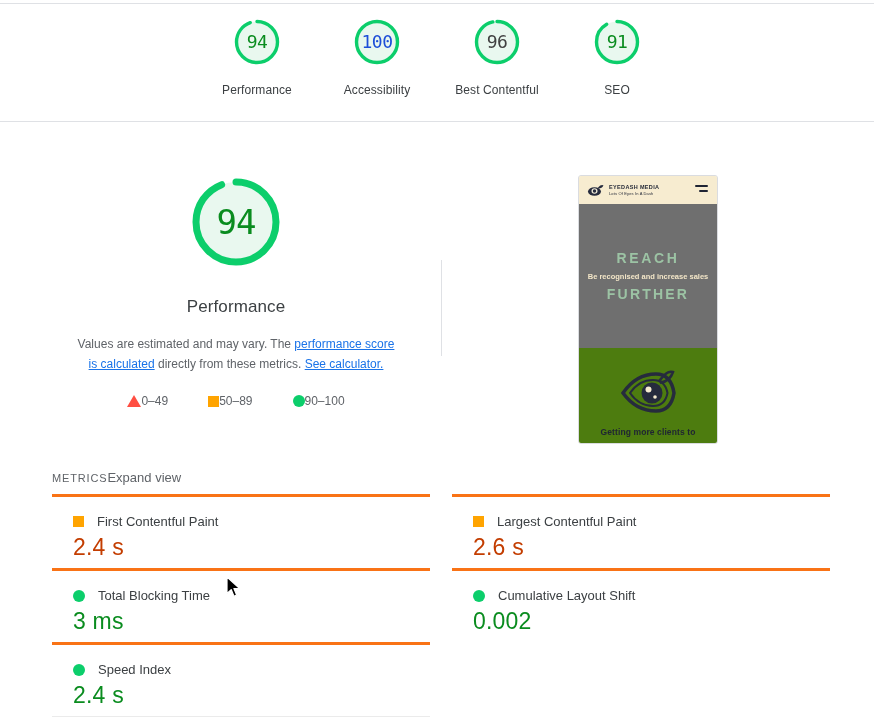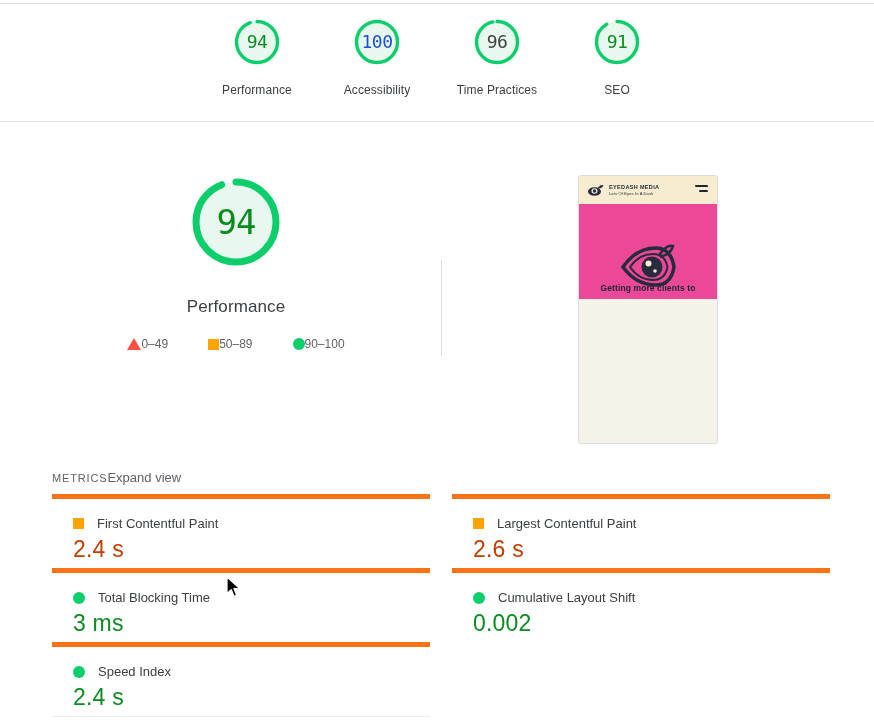--- a/index.html
+++ b/index.html
@@ -191,25 +191,25 @@
     font-size: 14px; font-weight: bold; color: #9cc3a4; letter-spacing: 2.6px;
   }
   .hero-sub {
     font-size: 7.5px; font-weight: bold; color: #f3e6c8; line-height: 11px; margin: 5px 0 4px;
   }
   .hero-further {
     font-size: 14px; font-weight: bold; color: #9cc3a4; letter-spacing: 2.2px;
   }
   .thumb-body {
     height: 95px;
-    background: #ec4899;
+    background: #4d7c0f;
     display: flex;
     flex-direction: column;
     align-items: center;
-    justify-content: flex-end;
+    justify-content: center;
     position: relative;
   }
   .thumb-caption {
     position: absolute;
     bottom: 6px; left: 0; right: 0;
     text-align: center;
     font-size: 8.5px;
     font-weight: bold;
     color: #1f2433;
     letter-spacing: 0.1px;
@@ -237,21 +237,21 @@
   .metrics-grid {
     position: absolute;
     left: 52px; top: 494px;
     width: 780px;
     display: grid;
     grid-template-columns: 378px 22px 378px;
     column-gap: 0;
   }
   .mcol { display: flex; flex-direction: column; }
   .metric {
-    border-top: 5px solid #f97316;
+    border-top: 3px solid #f97316;
     padding: 17px 0 14px 21px;
     height: 74px;
   }
   .metric.empty { border-top: 1px solid #ebebeb; }
   .metric-row { display: flex; align-items: center; gap: 13px; }
   .m-sq { width: 11px; height: 11px; background: #ffa400; flex: none; }
   .m-ci { width: 12px; height: 12px; border-radius: 50%; background: #0cce6b; flex: none; }
   .m-name { font-size: 13px; color: #3c4043; }
   .m-value {
     margin-top: 6px;
@@ -299,21 +299,21 @@
         <span class="gauge-label">Accessibility</span>
       </a>
       <a class="gauge" href="#">
         <span class="gauge-ring">
           <svg viewBox="0 0 48 48">
             <circle cx="24" cy="24" r="20.5" fill="#e9f8ef"></circle>
             <circle cx="24" cy="24" r="20.5" fill="none" stroke="#0cce6b" stroke-width="3.4" stroke-linecap="round" transform="rotate(-90 24 24)" stroke-dasharray="123.65 128.81"></circle>
           </svg>
           <span class="gauge-num" style="color:#404040">96</span>
         </span>
-        <span class="gauge-label">Time Practices</span>
+        <span class="gauge-label">Best Contentful</span>
       </a>
       <a class="gauge" href="#">
         <span class="gauge-ring">
           <svg viewBox="0 0 48 48">
             <circle cx="24" cy="24" r="20.5" fill="#e9f8ef"></circle>
             <circle cx="24" cy="24" r="20.5" fill="none" stroke="#0cce6b" stroke-width="3.4" stroke-linecap="round" transform="rotate(-90 24 24)" stroke-dasharray="117.21 128.81"></circle>
           </svg>
           <span class="gauge-num" style="color:#0a8c1f">91</span>
         </span>
         <span class="gauge-label">SEO</span>
@@ -327,20 +327,23 @@
     <div class="big-ring">
       <svg viewBox="0 0 104 104">
         <circle cx="52" cy="52" r="40" fill="#e9f8ef"></circle>
         <circle id="big-arc" cx="52" cy="52" r="40" fill="none" stroke="#0cce6b" stroke-width="7" stroke-linecap="round" transform="rotate(-90 52 52)" stroke-dasharray="236.25 251.33"></circle>
       </svg>
       <span class="big-num" id="big-num" style="color:#0a8c1f">94</span>
     </div>
 
     <div class="big-title">Performance</div>
 
+    <p class="perf-desc">
+      <span>Values are estimated and may vary. The </span><a href="#">performance score is calculated</a><span> directly from these metrics. </span><a href="#">See calculator.</a>
+    </p>
 
     <div class="legend" id="legend">
         <div class="legend-item">
           <span class="sw-triangle"></span>
           <span>0–49</span>
         </div>
         <div class="legend-item">
           <span class="sw-square"></span>
           <span>50–89</span>
         </div>
@@ -363,20 +366,25 @@
       </svg>
       <span class="thumb-brandtext">
         <span class="l1">EYEDASH MEDIA</span>
         <span class="l2">Lots Of Eyes In A Dash</span>
       </span>
       <span class="thumb-burger">
           <i></i>
           <i></i>
         </span>
     </div>
+    <div class="thumb-hero">
+      <div class="hero-reach">REACH</div>
+      <div class="hero-sub">Be recognised and increase sales</div>
+      <div class="hero-further">FURTHER</div>
+    </div>
     <div class="thumb-body">
       <svg width="58" height="48" viewBox="0 0 116 96" style="margin-bottom:10px;">
         <path d="M8 52 Q34 14 74 14 Q104 14 110 52 Q104 88 74 88 Q34 88 8 52 Z" fill="none" stroke="#262b3d" stroke-width="7"></path>
         <path d="M22 52 Q40 26 68 26 Q92 26 97 52 Q92 78 68 78 Q40 78 22 52 Z" fill="none" stroke="#262b3d" stroke-width="4"></path>
         <ellipse cx="66" cy="52" rx="21" ry="21" fill="#262b3d"></ellipse>
         <circle cx="59" cy="45" r="6" fill="#f7ecd0"></circle>
         <circle cx="72" cy="60" r="3.6" fill="#f7ecd0"></circle>
         <path d="M82 26 Q96 6 108 10 Q102 28 84 31 Z" fill="none" stroke="#262b3d" stroke-width="5"></path>
       </svg>
       <div class="thumb-caption">Getting more clients to</div>

